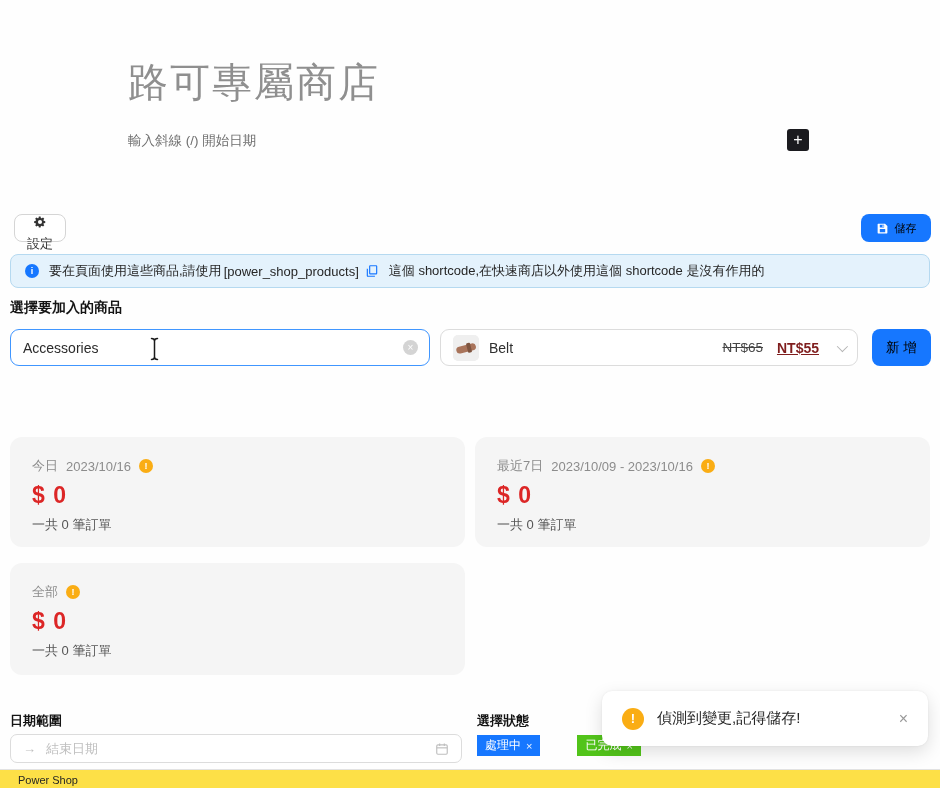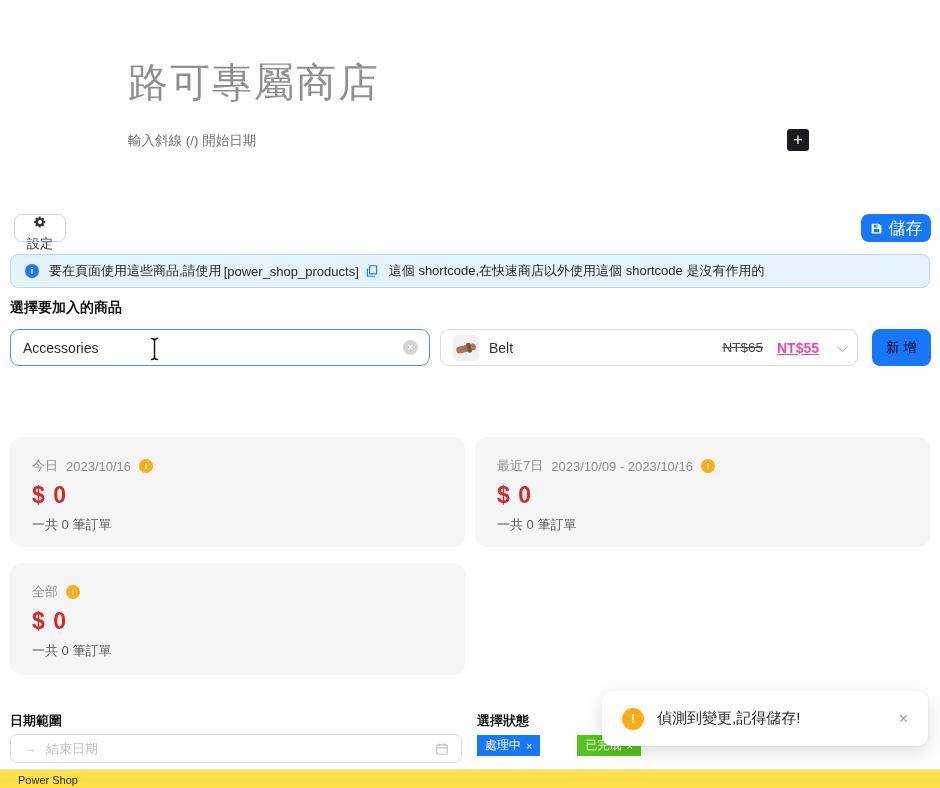--- a/index.html
+++ b/index.html
@@ -27,22 +27,22 @@
   
   .settings-button {
     position:absolute; left:14px; top:214px; height:28px;
     display:flex; align-items:center; gap:6px; padding:0 12px;
     background:#fff; border:1px solid #d5d5d5; border-radius:8px;
     font-size:13px; color:#333; cursor:pointer;flex-direction:column;
   }
   .save-button {
     position:absolute; left:861px; top:214px; width:70px; height:28px;
     display:flex; align-items:center; justify-content:center; gap:6px;
-    background:var(--accent-blue,#1677ff); color:#ffffff; border:none;
-    border-radius:8px; font-size:17px; cursor:pointer;
+    background:var(--accent-blue,#1677ff); color:#000000; border:none;
+    border-radius:8px; font-size:11px; cursor:pointer;
   }
   
   .banner {
     position:absolute; left:10px; top:254px; width:920px; height:34px;
     background:var(--info-banner-bg,#e4f2fc);
     border:1px solid var(--info-banner-border,#b5d9f0);
     border-radius:8px; display:flex; align-items:center; padding:0 14px;
     font-size:13px; color:#262626;
   }
   .circle-badge {
@@ -78,21 +78,21 @@
     background:#fff; border:1px solid #dcdcdc; border-radius:9px;
     display:flex; align-items:center; padding:0 12px; gap:10px; cursor:pointer;
   }
   .product-thumb {
     width:26px; height:26px; border-radius:5px; background:#efefef;
     flex:none; overflow:hidden;
   }
   .product-name { font-size:14px; color:#2f2f2f; }
   .flex-spacer { flex:1; }
   .price-original { font-size:13.5px; color:#454545; text-decoration:line-through; }
-  .price-sale { font-size:14px; font-weight:700; color:#ec4899; text-decoration:underline; margin-left:4px; }
+  .price-sale { font-size:14px; font-weight:700; color:#7f1d1d; text-decoration:underline; margin-left:4px; }
   .chevron-down {
     width:8px; height:8px; border-right:1.6px solid #b5b5b5;
     border-bottom:1.6px solid #b5b5b5; transform:rotate(45deg) translateY(-2px);
     margin-left:8px; flex:none;
   }
   .add-product-button {
     position:absolute; left:872px; top:329px; width:59px; height:37px;
     background:var(--accent-blue,#1677ff); color:#000000; border:none;
     border-radius:8px; font-size:13.5px; cursor:pointer;
   }

